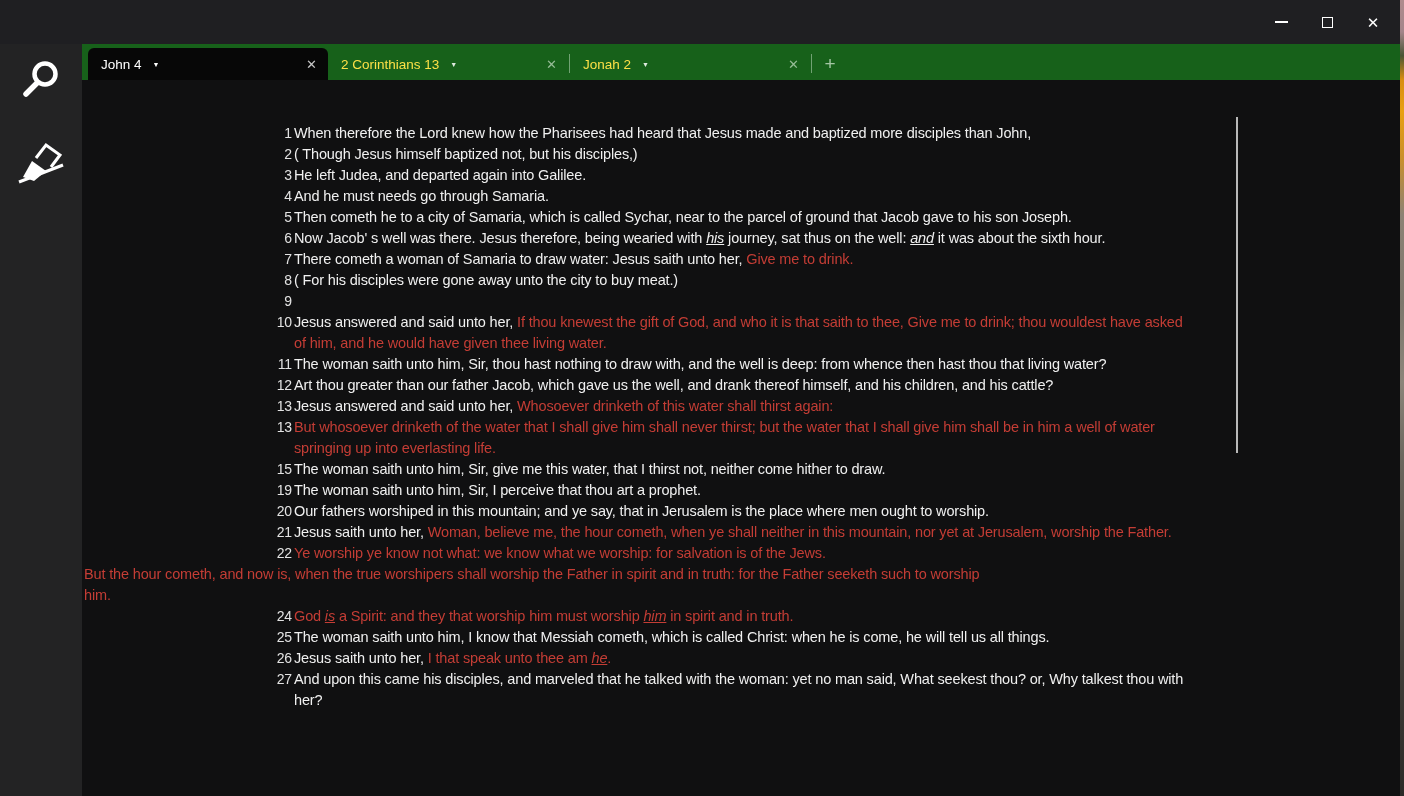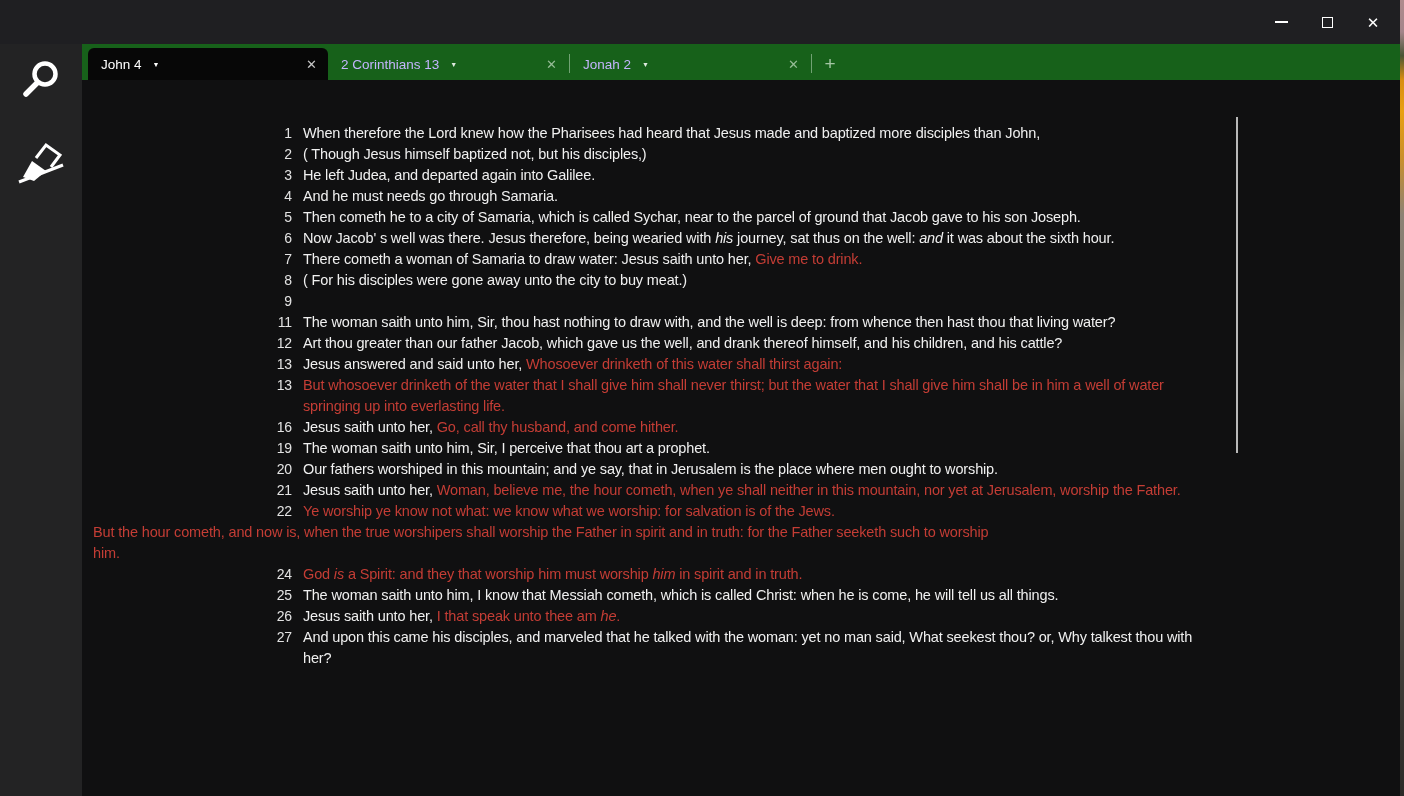--- a/index.html
+++ b/index.html
@@ -22,40 +22,40 @@
 
   
   .sidebar { position:absolute; top:44px; left:0; width:82px; bottom:0; background:var(--sidebar-bg); }
   .side-icon { width:82px; display:flex; justify-content:center; margin-top:13px; }
   .side-icon + .side-icon { margin-top:34px; }
 
   
   .tabstrip { position:absolute; left:82px; top:44px; right:0; height:36px; background:var(--green);
               display:flex; align-items:flex-end; padding-left:6px; }
   .tab { width:240px; height:32px; display:flex; align-items:center; padding:0 11px 0 13px; cursor:default; }
-  .tab .label { font-size:13.5px; color:#c4b5fd; white-space:nowrap; }
+  .tab .label { font-size:13.5px; color:#fde047; white-space:nowrap; }
   .caret { font-size:7px; margin-left:11px; color:#dfe9df; }
   .tab-close { margin-left:auto; font-size:13px; color:#97bd97; }
   .tab.active { background:var(--active-tab-bg); border-radius:6px 6px 0 0; }
   .tab.active .label { color:#ffffff; }
   .tab.active .caret { color:#ffffff; }
   .tab.active .tab-close { color:#c7c7c7; }
   .tab-sep { width:1px; height:19px; background:rgba(225,242,225,.45); margin:0 0 7px 1px; flex:none; }
   .new-tab { width:36px; height:32px; display:flex; align-items:center; justify-content:center;
              color:#a4c6a4; font-size:19px; font-weight:400; cursor:default; }
 
   
   .content { position:absolute; left:82px; top:80px; right:0; bottom:0; background:var(--content-bg); }
   .text-viewport { position:absolute; top:0; left:0; right:0; height:701px; overflow:hidden; }
   .verses { padding-top:43px; }
   .verse { display:flex; line-height:21px; font-size:14.5px; letter-spacing:-0.15px; }
   .vnum { width:210px; text-align:right; color:#e3e3e3; flex:none; font-size:14px; }
-  .vtext { margin-left:11px; width:902px; color:var(--text-color); }
+  .vtext { margin-left:2px; width:902px; color:var(--text-color); }
   .red { color:var(--red-letter); }
-  .it { font-style:italic; }
+  .it { font-style:italic;text-decoration:underline; }
   .scroll-thumb { position:absolute; left:1154px; top:37px; width:2px; height:336px; background:#b9b9b9; }
 
   
   .desktop-edge { position:absolute; right:0; top:0; width:4px; height:796px;
     background:linear-gradient(180deg,
       #b08b8d 0%, #a3858a 4%, #4a5534 7%, #d88d10 10%, #e8a012 14%, #c98f2c 20%,
       #8d8275 27%, #7d776c 38%, #8c857a 48%, #6b665d 58%, #55514a 70%, #403d38 84%, #2b2a27 100%);
   }
 </style>
 </head>
@@ -146,38 +146,42 @@
             <div class="vtext"><span class="">There cometh a woman of Samaria to draw water: Jesus saith unto her, </span><span class="red ">Give me to drink.</span></div>
           </div>
           <div class="verse">
             <div class="vnum">8</div>
             <div class="vtext"><span class="">( For his disciples were gone away unto the city to buy meat.)</span></div>
           </div>
           <div class="verse">
             <div class="vnum">9</div>
           </div>
           <div class="verse">
+            <div class="vnum">10</div>
+            <div class="vtext"><span class="">Jesus answered and said unto her, </span><span class="red ">If thou knewest the gift of God, and who it is that saith to thee, Give me to drink; thou wouldest have asked of him, and he would have given thee living water.</span></div>
+          </div>
+          <div class="verse">
             <div class="vnum">11</div>
             <div class="vtext"><span class="">The woman saith unto him, Sir, thou hast nothing to draw with, and the well is deep: from whence then hast thou that living water?</span></div>
           </div>
           <div class="verse">
             <div class="vnum">12</div>
             <div class="vtext"><span class="">Art thou greater than our father Jacob, which gave us the well, and drank thereof himself, and his children, and his cattle?</span></div>
           </div>
           <div class="verse">
             <div class="vnum">13</div>
             <div class="vtext"><span class="">Jesus answered and said unto her, </span><span class="red ">Whosoever drinketh of this water shall thirst again:</span></div>
           </div>
           <div class="verse">
             <div class="vnum">13</div>
             <div class="vtext"><span class="red ">But whosoever drinketh of the water that I shall give him shall never thirst; but the water that I shall give him shall be in him a well of water springing up into everlasting life.</span></div>
           </div>
           <div class="verse">
-            <div class="vnum">16</div>
-            <div class="vtext"><span class="">Jesus saith unto her, </span><span class="red ">Go, call thy husband, and come hither.</span></div>
+            <div class="vnum">15</div>
+            <div class="vtext"><span class="">The woman saith unto him, Sir, give me this water, that I thirst not, neither come hither to draw.</span></div>
           </div>
           <div class="verse">
             <div class="vnum">19</div>
             <div class="vtext"><span class="">The woman saith unto him, Sir, I perceive that thou art a prophet.</span></div>
           </div>
           <div class="verse">
             <div class="vnum">20</div>
             <div class="vtext"><span class="">Our fathers worshiped in this mountain; and ye say, that in Jerusalem is the place where men ought to worship.</span></div>
           </div>
           <div class="verse">

